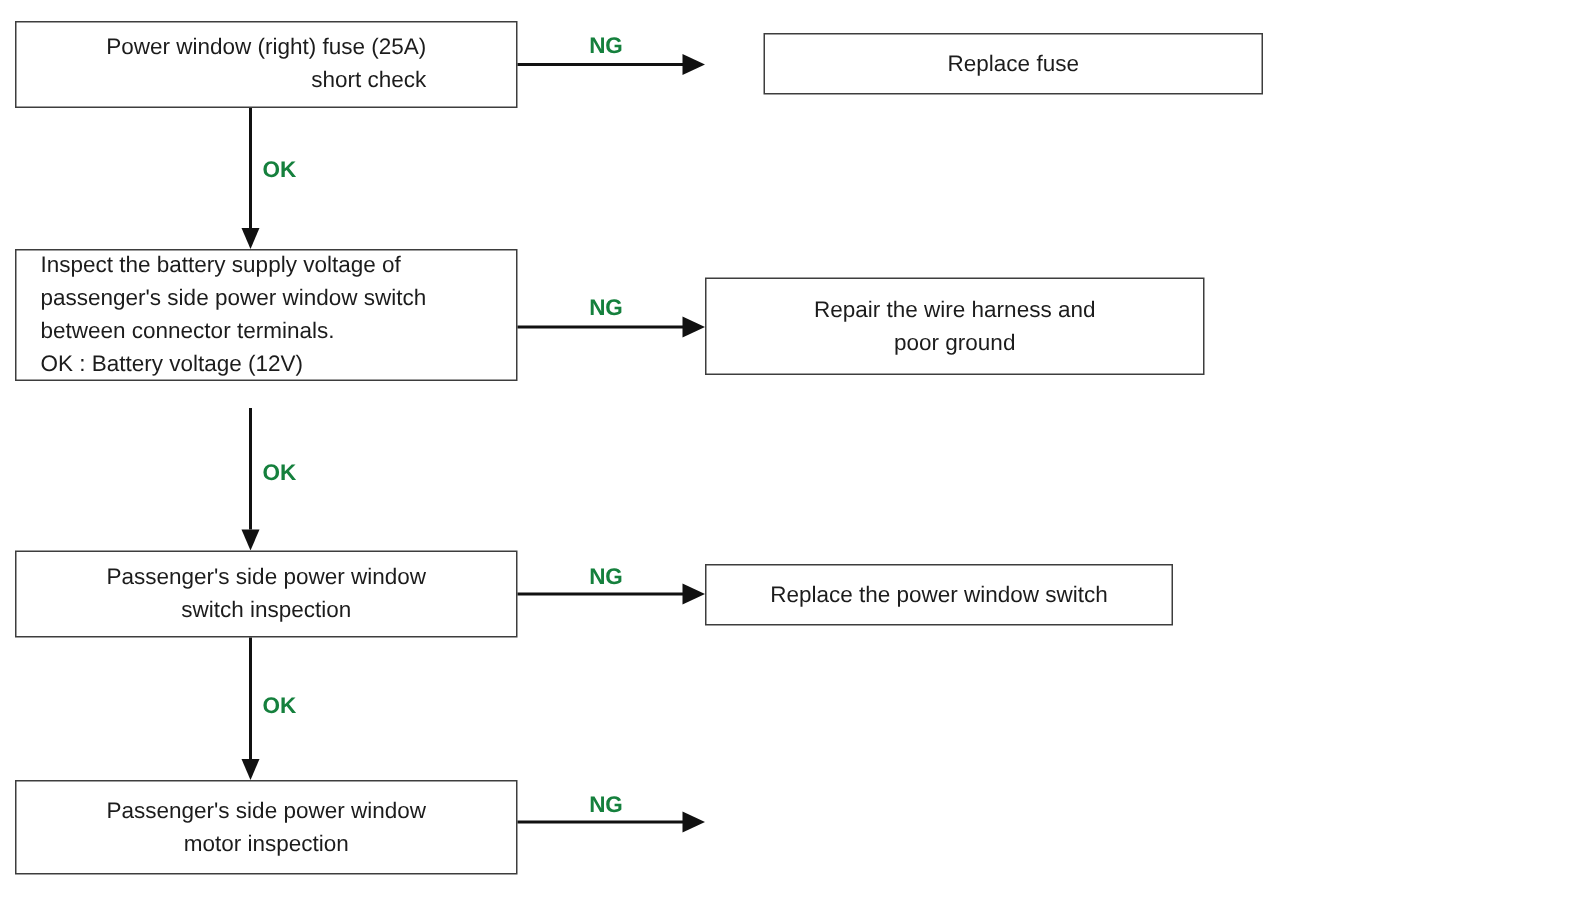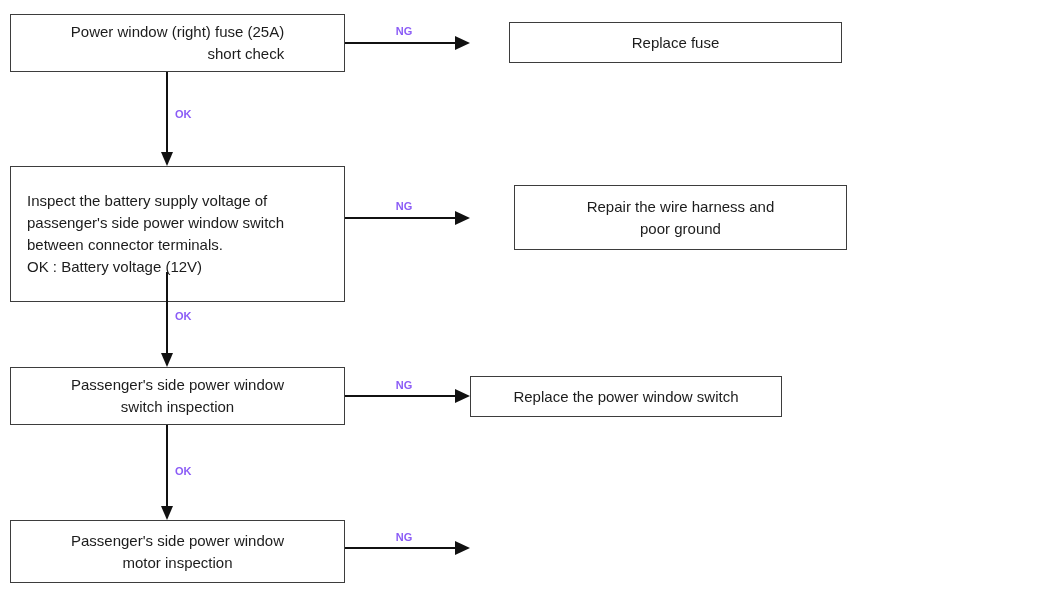--- a/index.html
+++ b/index.html
@@ -55,24 +55,24 @@
   .arrow-down {
     position: absolute;
     width: 0;
     height: 0;
     border-left: 6px solid transparent;
     border-right: 6px solid transparent;
     border-top: 14px solid #111111;
   }
   .branch-label {
     position: absolute;
-    font-size: 11px;
+    font-size: 15px;
     font-weight: bold;
     line-height: 20px;
-    color: #8b5cf6;
+    color: #15803d;
   }
   .ng-label {
     width: 40px;
     text-align: center;
   }
 </style>
 </head>
 <body>
 
 <div id="canvas">
@@ -81,28 +81,28 @@
 short check</div>
   <div class="hline" style="left:345px; top:42px; width:111px;"></div>
   <div class="arrow-right" style="left:455px; top:36px;"></div>
   <div class="branch-label ng-label" style="left:384px; top:21px;">NG</div>
   <div class="box" style="left:470px; top:22px; width:333px; height:41px;margin-left:39px;">Replace fuse</div>
 
   <div class="vline" style="left:166px; top:72px; height:81px;"></div>
   <div class="arrow-down" style="left:161px; top:152px;"></div>
   <div class="branch-label" style="left:175px; top:104px;">OK</div>
 
-  <div class="box align-left" style="left:10px; top:166px; width:335px; height:136px;">Inspect the battery supply voltage of
+  <div class="box align-left" style="left:10px; top:166px; width:335px; height:88px;">Inspect the battery supply voltage of
 passenger's side power window switch
 between connector terminals.
 OK : Battery voltage (12V)</div>
   <div class="hline" style="left:345px; top:217px; width:111px;"></div>
   <div class="arrow-right" style="left:455px; top:211px;"></div>
   <div class="branch-label ng-label" style="left:384px; top:196px;">NG</div>
-  <div class="box" style="left:470px; top:185px; width:333px; height:65px;margin-left:44px;">Repair the wire harness and
+  <div class="box" style="left:470px; top:185px; width:333px; height:65px;">Repair the wire harness and
 poor ground</div>
 
   <div class="vline" style="left:166px; top:272px; height:81px;"></div>
   <div class="arrow-down" style="left:161px; top:353px;"></div>
   <div class="branch-label" style="left:175px; top:306px;">OK</div>
 
   <div class="box" style="left:10px; top:367px; width:335px; height:58px;">Passenger's side power window
 switch inspection</div>
   <div class="hline" style="left:345px; top:395px; width:111px;"></div>
   <div class="arrow-right" style="left:455px; top:389px;"></div>

